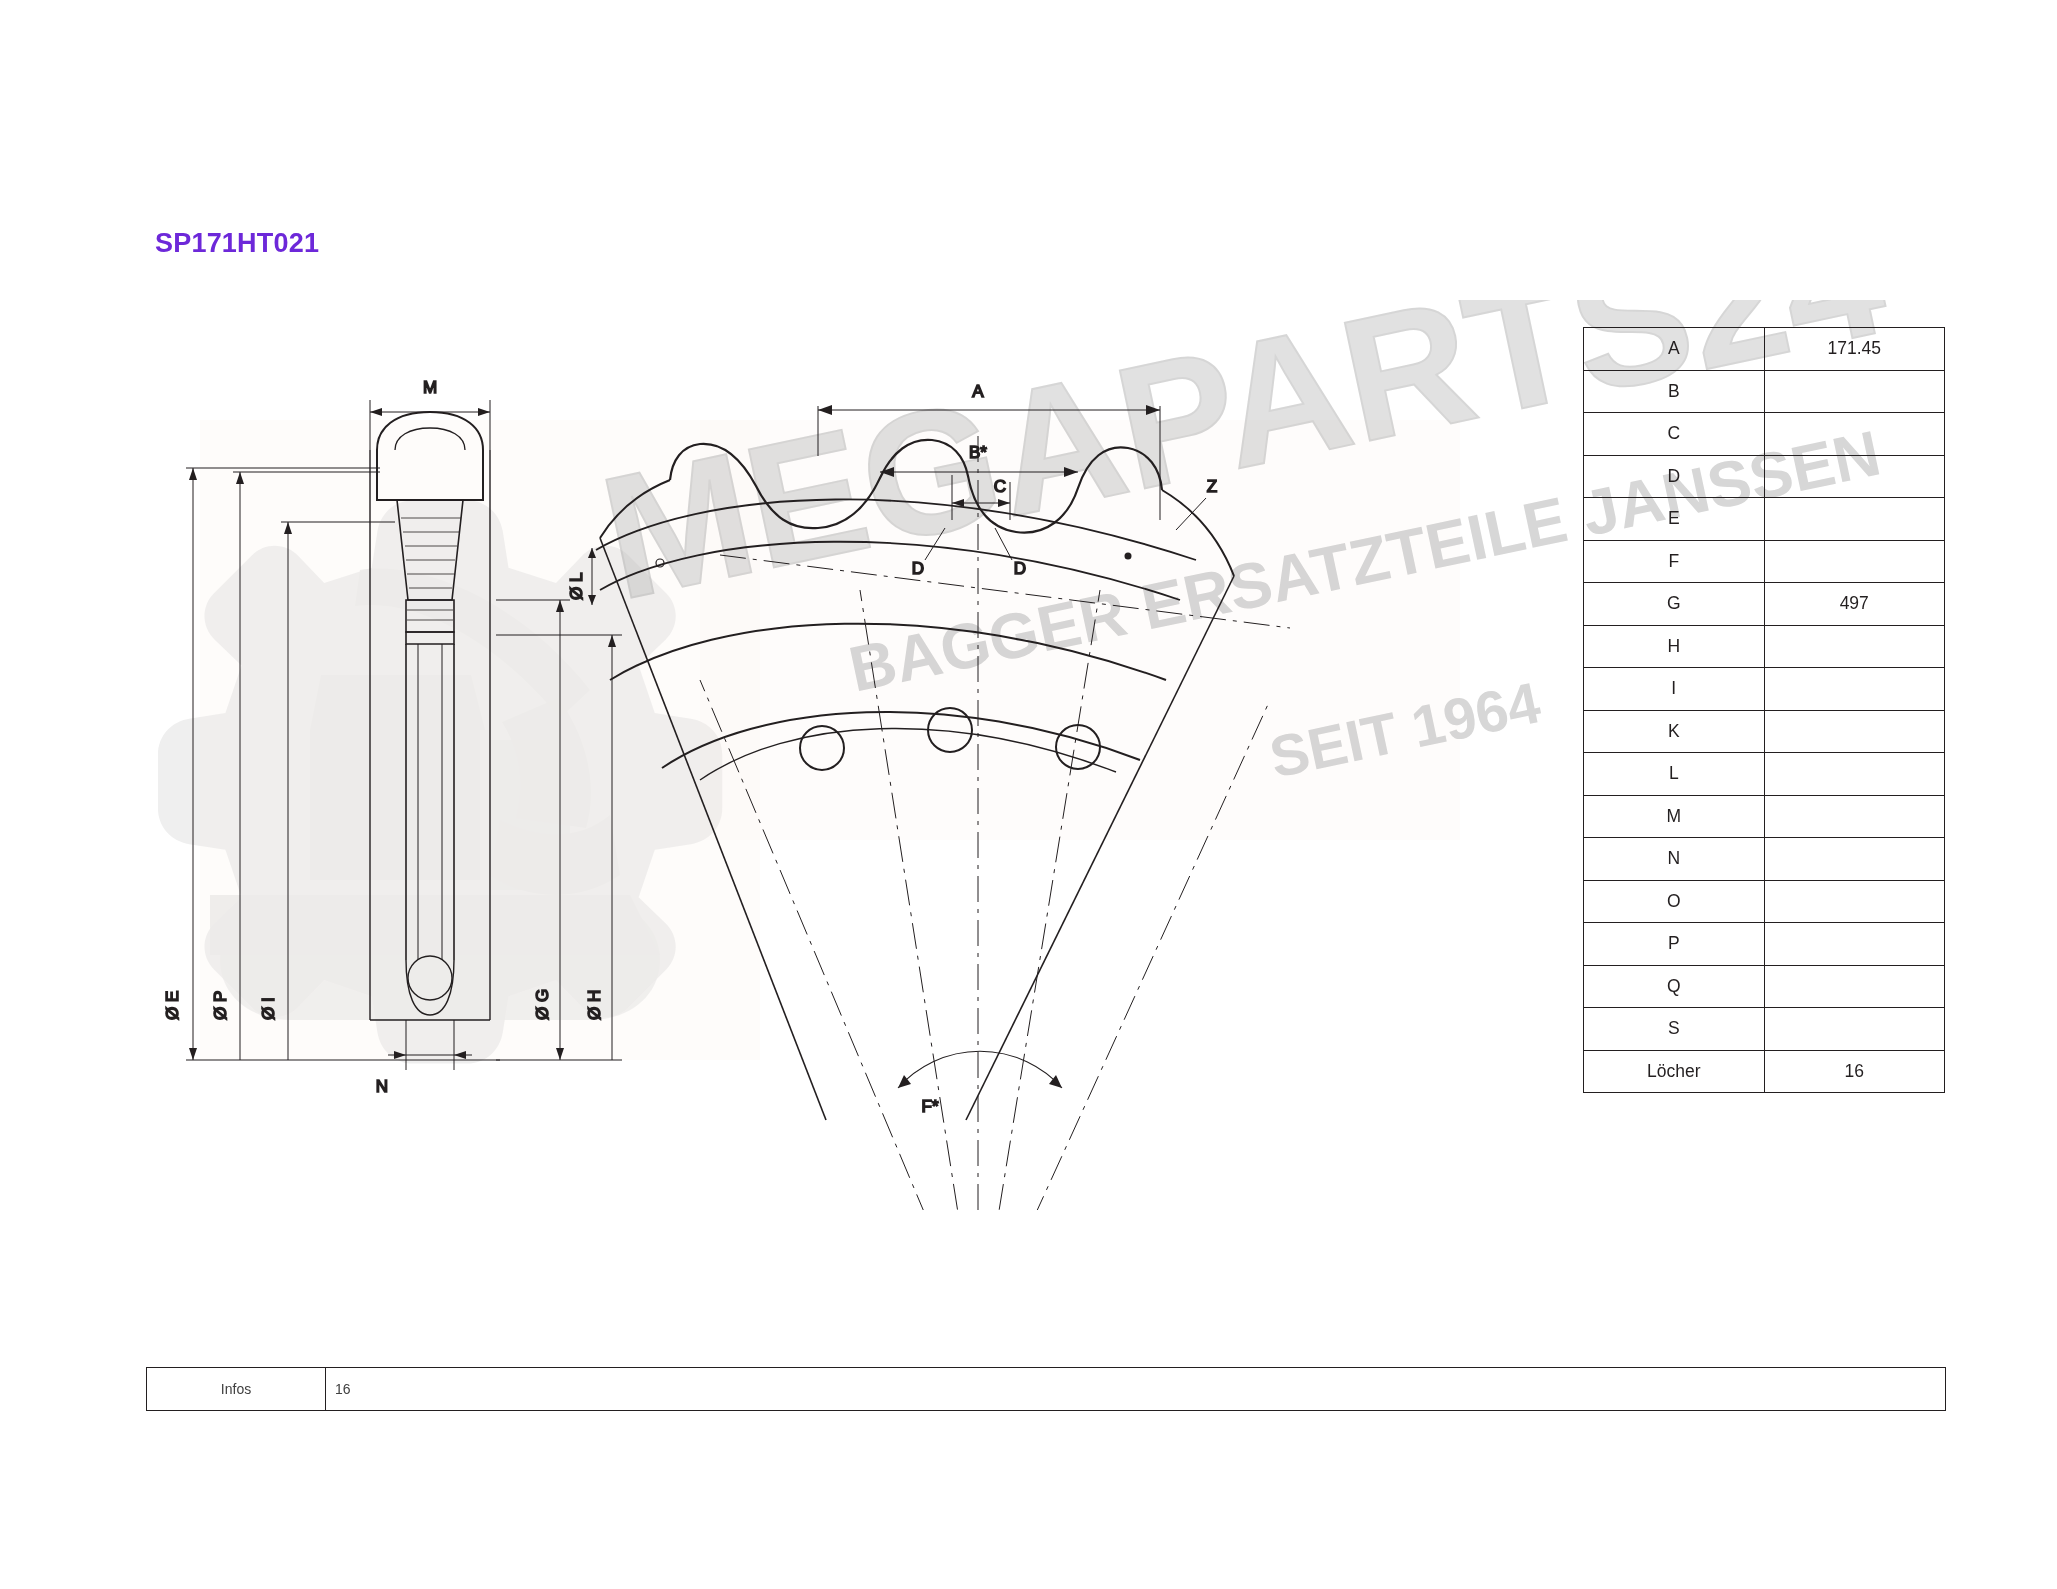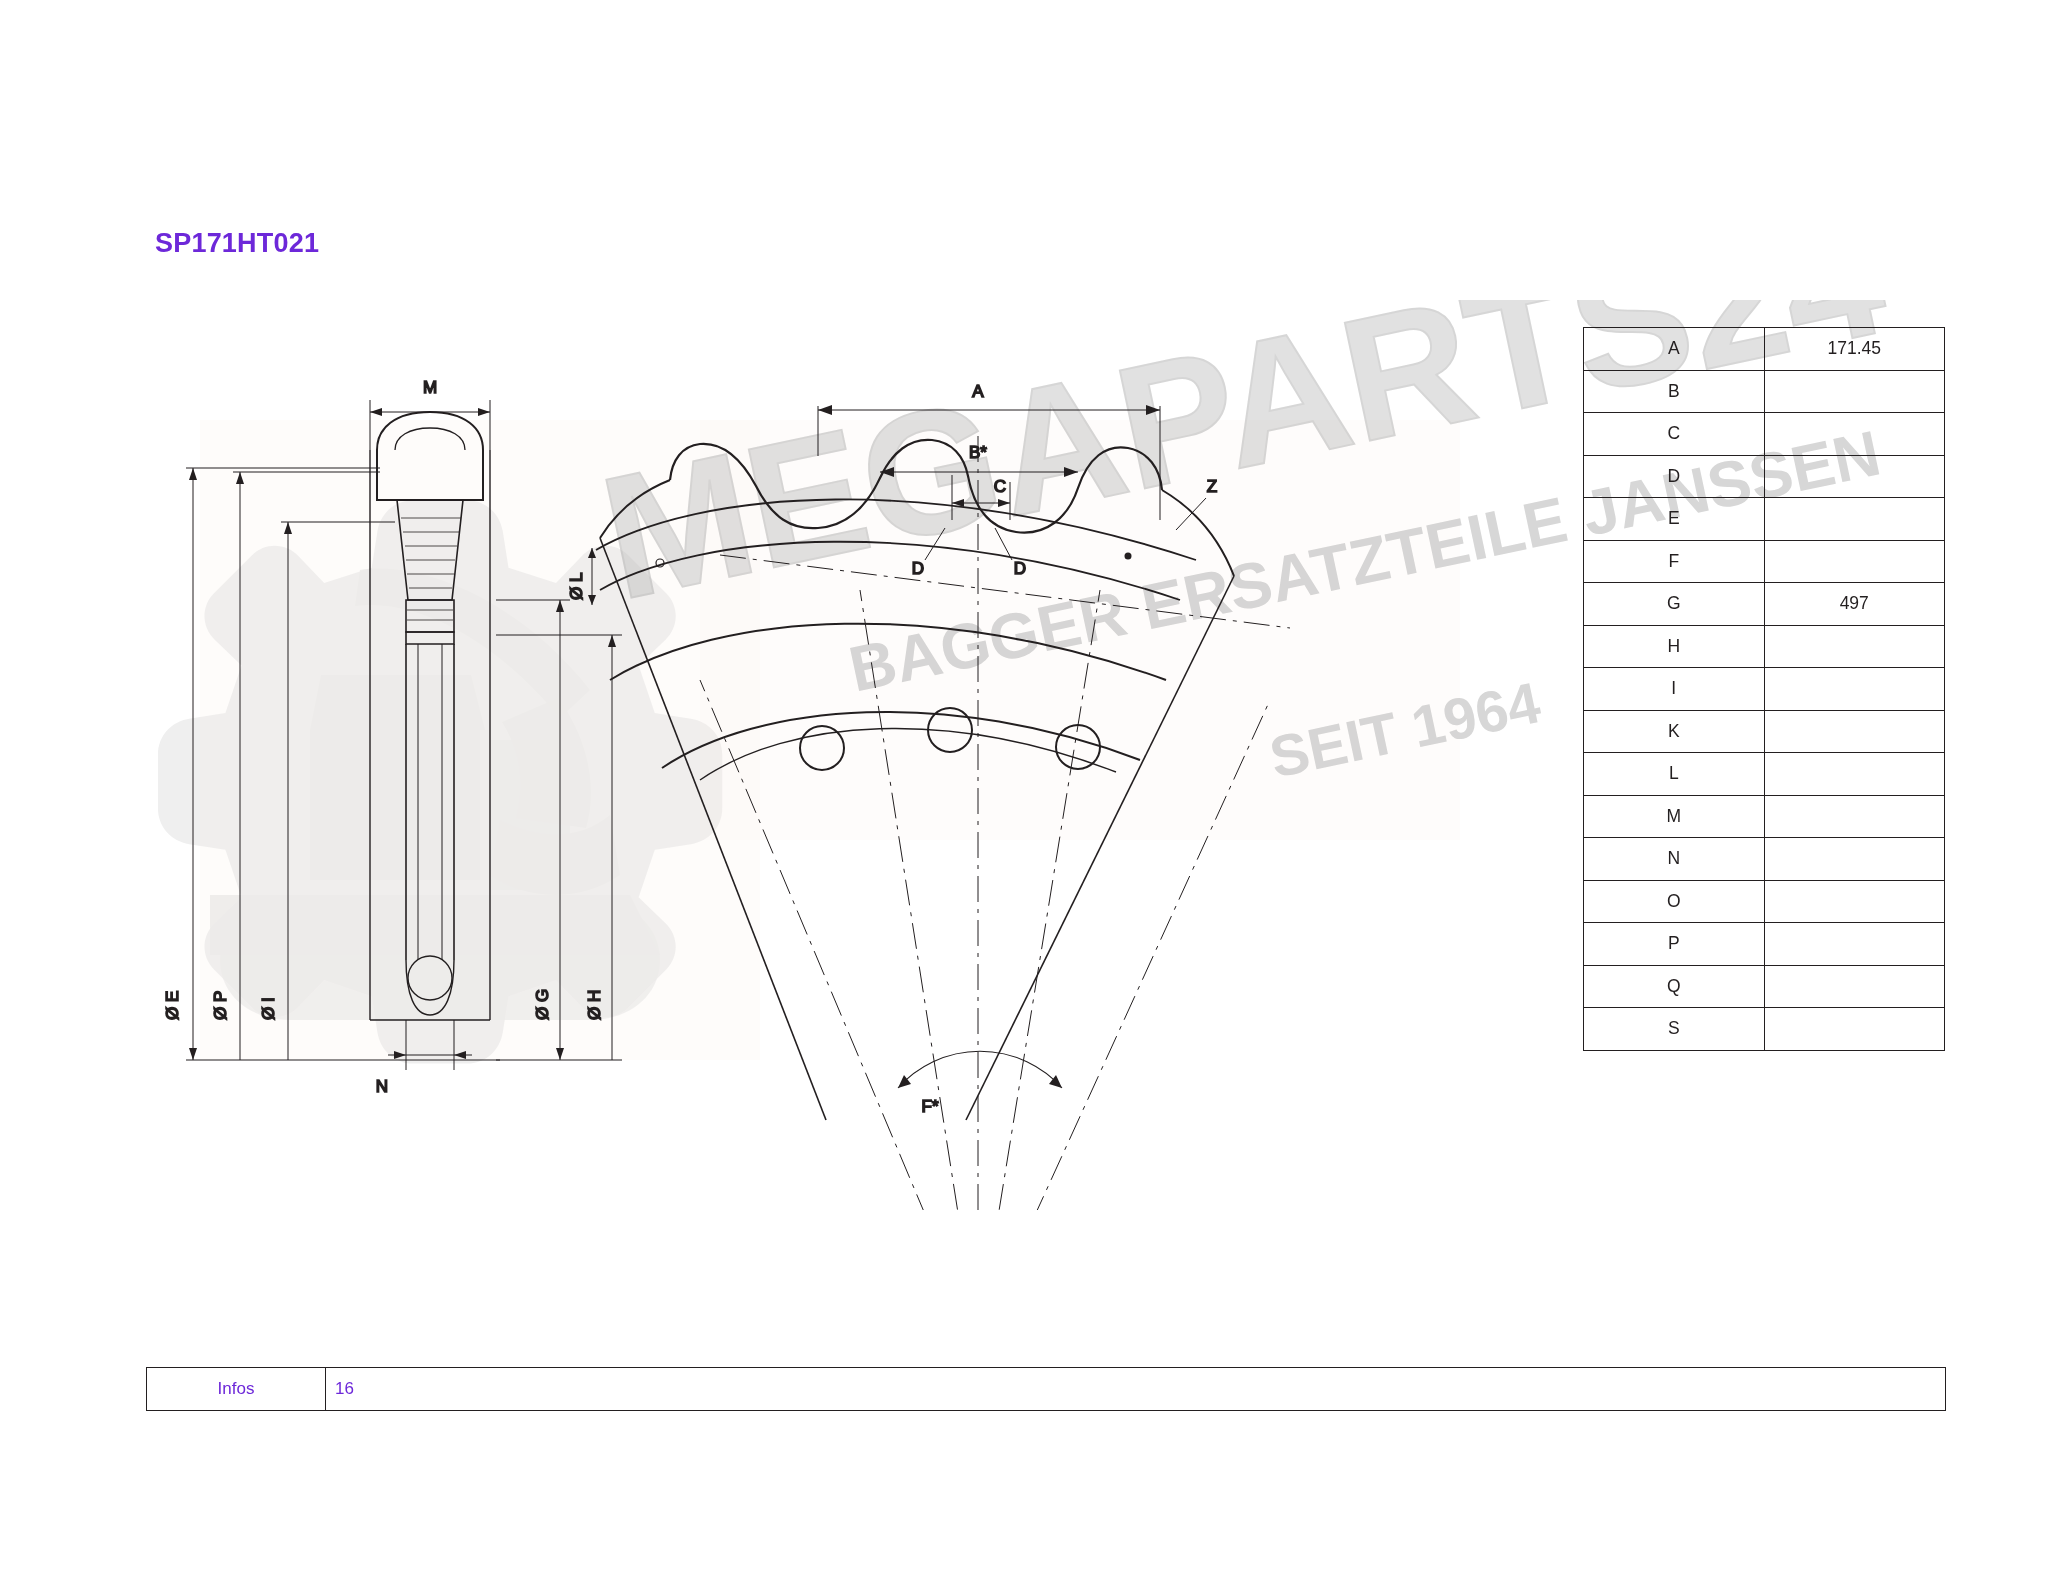--- a/index.html
+++ b/index.html
@@ -72,22 +72,22 @@
     position: absolute;
     left: 146px;
     top: 1367px;
     width: 1800px;
     border-collapse: collapse;
     table-layout: fixed;
   }
   #infos-table td {
     border: 1px solid #231f20;
     height: 42px;
-    font-size: 17px;
-    color: #6d28d9;
+    font-size: 14px;
+    color: #404040;
     vertical-align: middle;
     padding: 0;
   }
   #infos-table td.infos-label {
     width: 178px;
     text-align: center;
   }
   #infos-table td.infos-value {
     text-align: left;
     padding-left: 9px;
@@ -376,20 +376,24 @@
         <td class="v"></td>
       </tr>
     <tr>
         <td class="k">Q</td>
         <td class="v"></td>
       </tr>
     <tr>
         <td class="k">S</td>
         <td class="v"></td>
       </tr>
+    <tr>
+        <td class="k">Löcher</td>
+        <td class="v">16</td>
+      </tr>
   </tbody>
 </table>
 
 <table id="infos-table">
   <tbody>
     <tr>
       <td class="infos-label">Infos</td>
       <td class="infos-value">16</td>
     </tr>
   </tbody>

